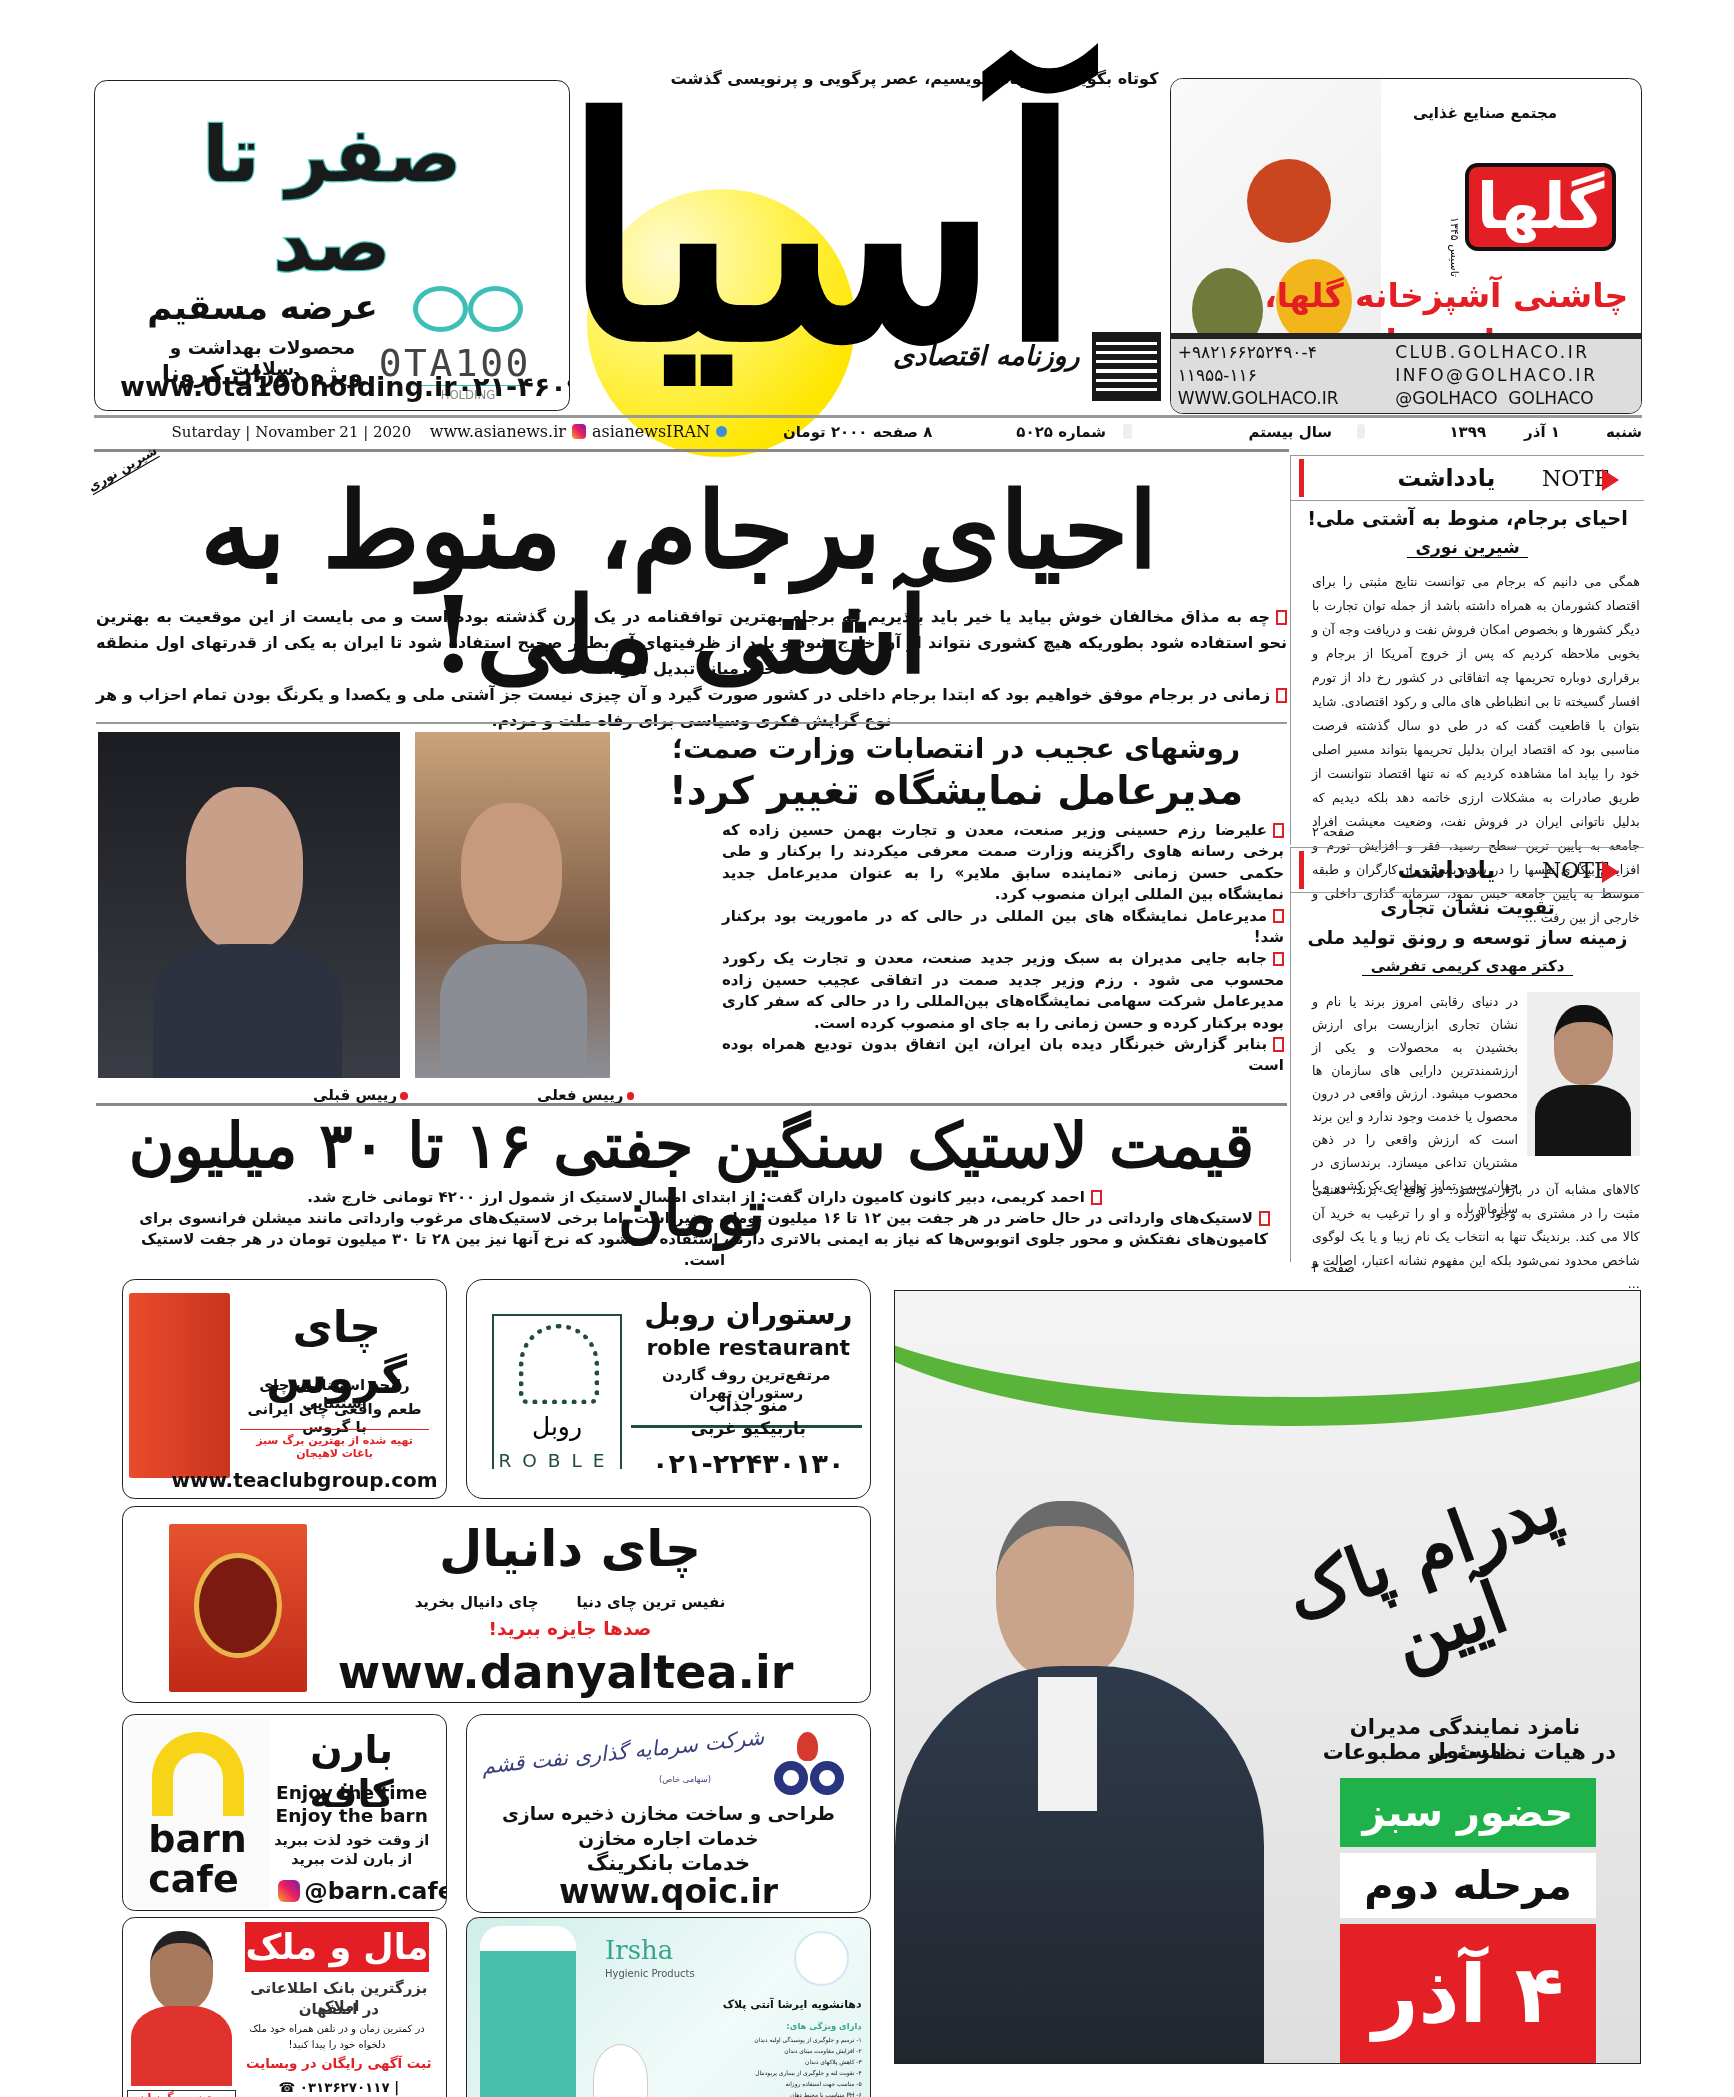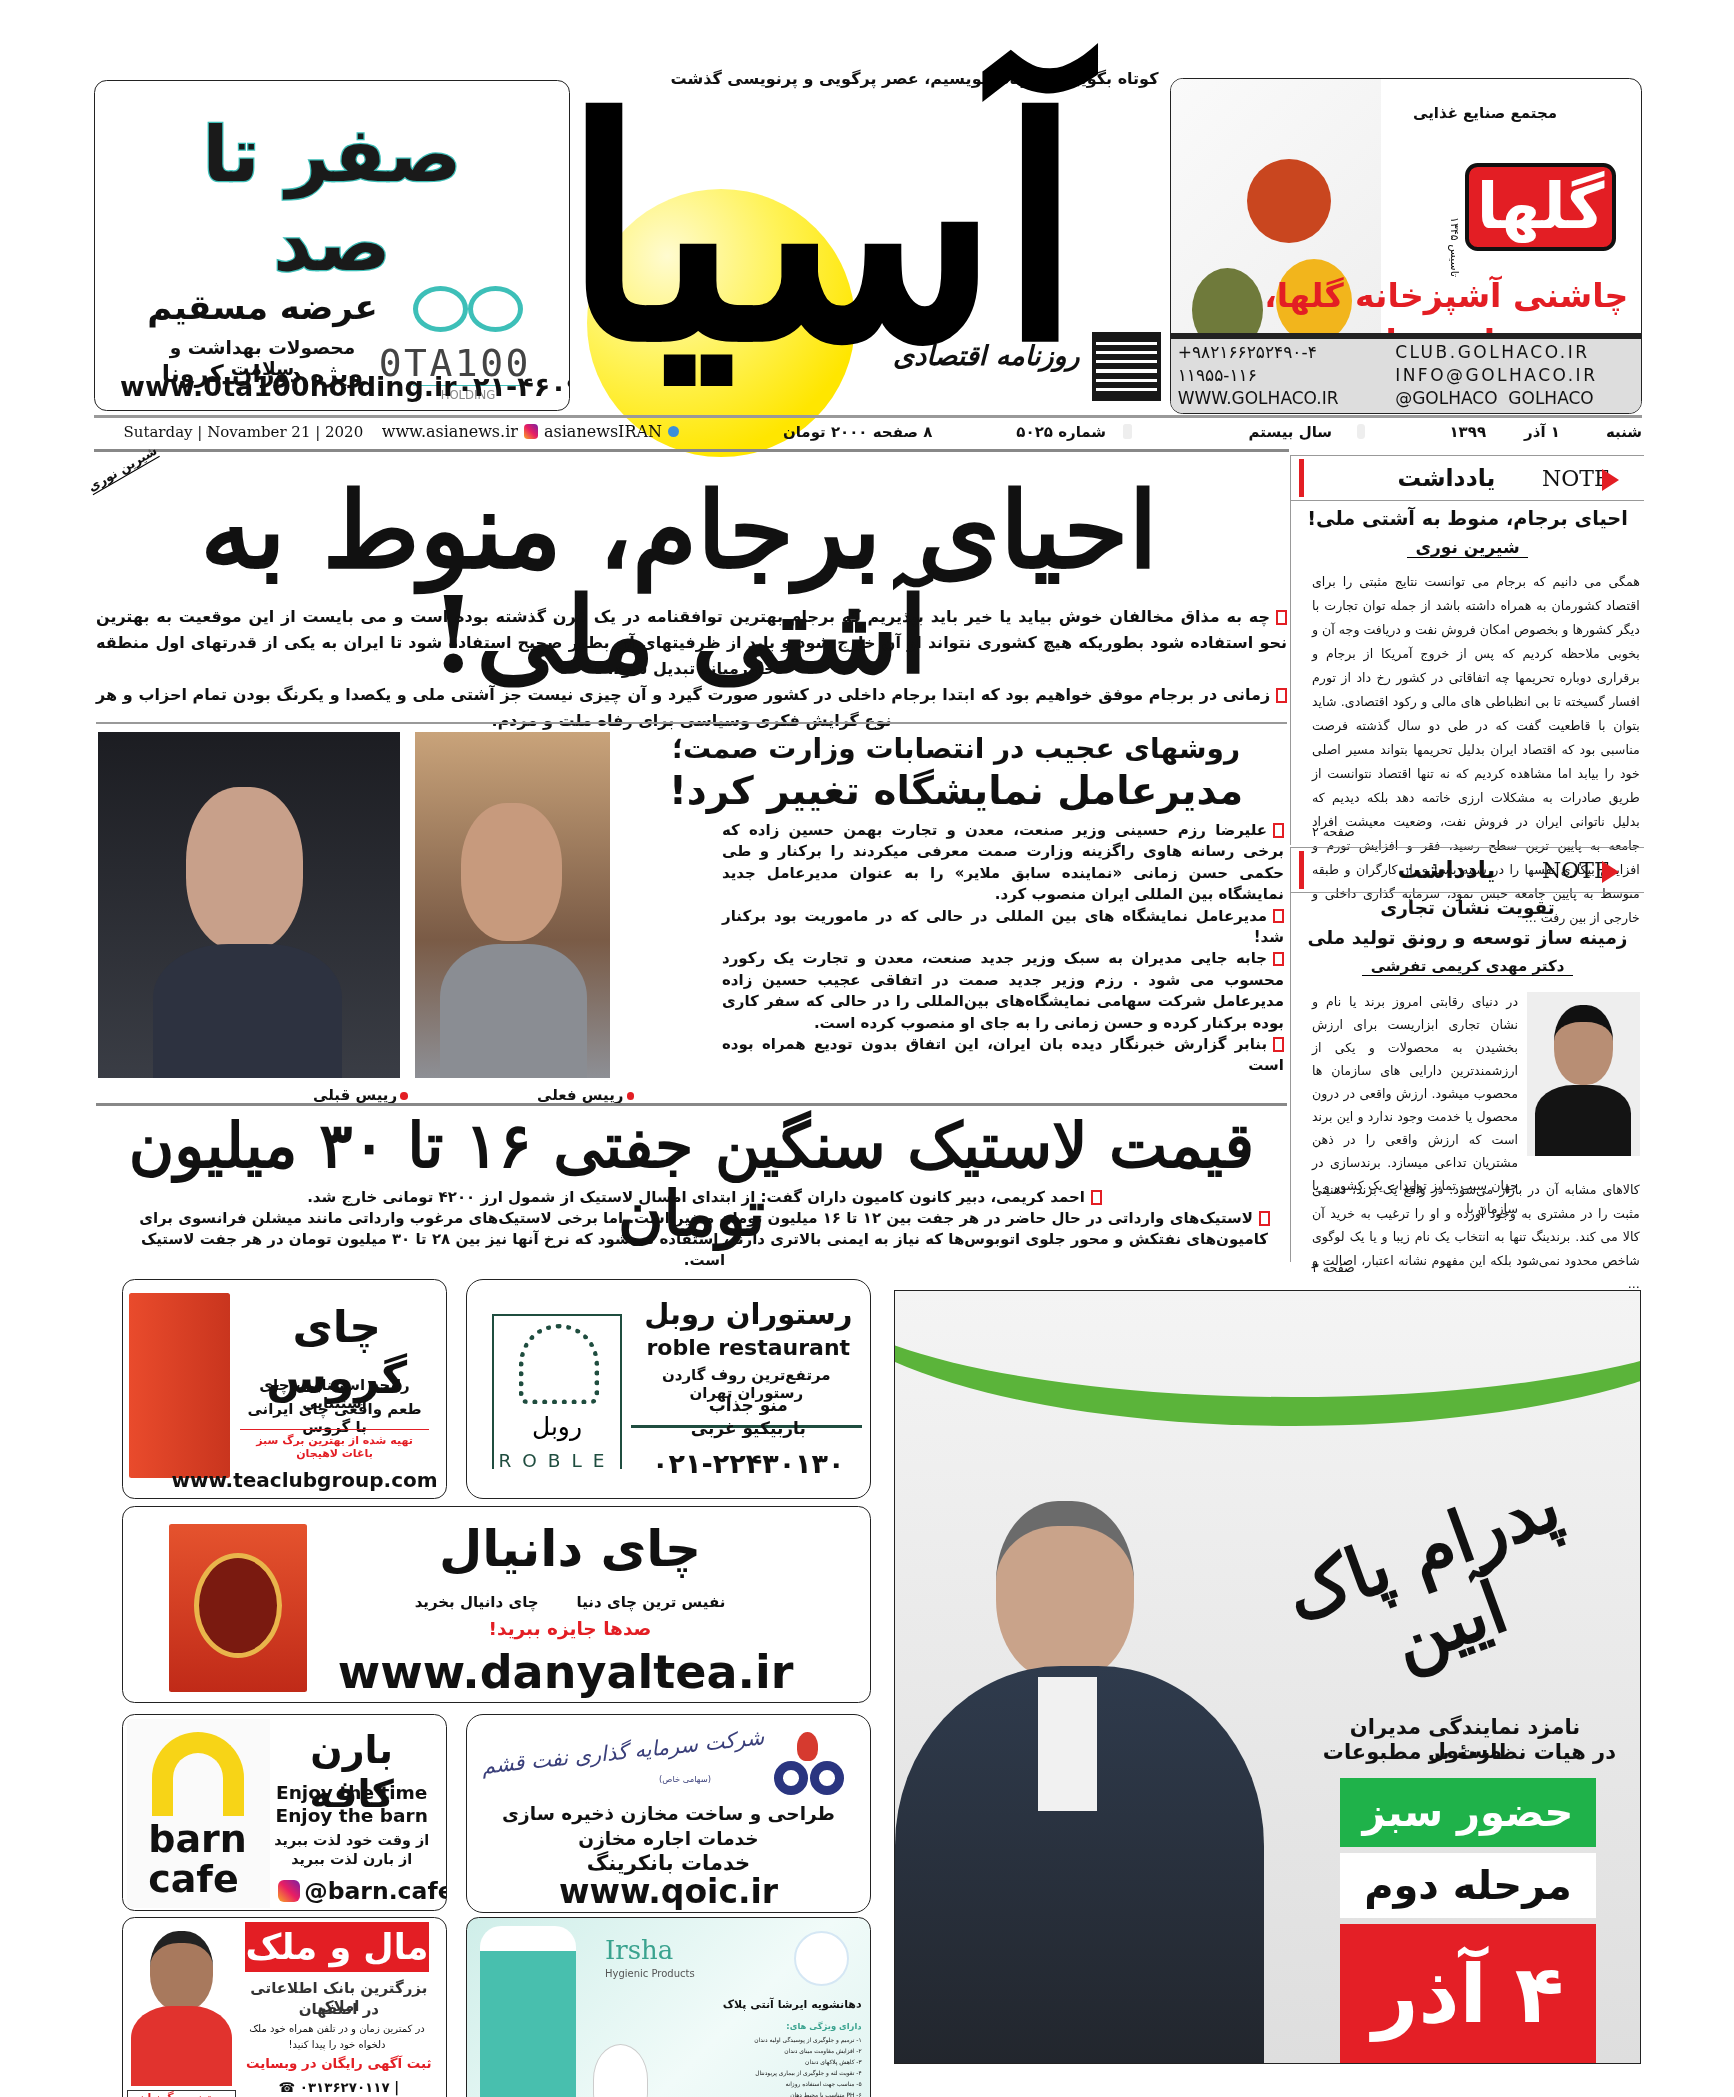--- a/index.html
+++ b/index.html
@@ -75,21 +75,21 @@
 
 <div class="hr" style="left:94px;right:92px;top:415px;height:2.5px;background:#999"></div>
 <div class="abs" style="left:94px;right:92px;top:419px;height:25px;display:flex;align-items:center;font-size:15px">
   <span class="bold" style="margin-left:46px">شنبه</span>
   <span class="bold" style="margin-left:38px">۱ آذر</span>
   <span class="bold" style="margin-left:84px">۱۳۹۹</span>
   <span class="pill" style="position:static;width:8.4px;height:14.3px;background:#eee;margin-left:25px"></span>
   <span class="bold" style="margin-left:117px">سال بیستم</span>
   <span style="width:8.4px;height:14.3px;background:#eee;margin-left:17px;border-radius:2.5px"></span>
   <span class="bold" style="margin-left:84px">شماره ۵۰۲۵</span>
-  <span class="bold" style="margin-left:104px">۸ صفحه ۲۰۰۰ تومان</span>
+  <span class="bold" style="margin-left:56px">۸ صفحه ۲۰۰۰ تومان</span>
   <span dir="ltr" style="display:flex;align-items:center;gap:5.9px;font-family:'DejaVu Serif',serif;font-size:16px">
     <span style="font-size:15px">Sutarday | Novamber 21 | 2020</span>
     <span style="margin-left:12.6px">www.asianews.ir</span>
     <span style="width:14.3px;height:14.3px;border-radius:3.8px;background:linear-gradient(45deg,#f9a825,#e91e63,#7b1fa2)"></span>
     <span>asianewsIRAN</span>
     <span style="width:11px;height:11px;border-radius:50%;background:#3b8fd9"></span>
   </span>
 </div>
 <div class="hr" style="left:94px;right:445px;top:449px"></div>
 

